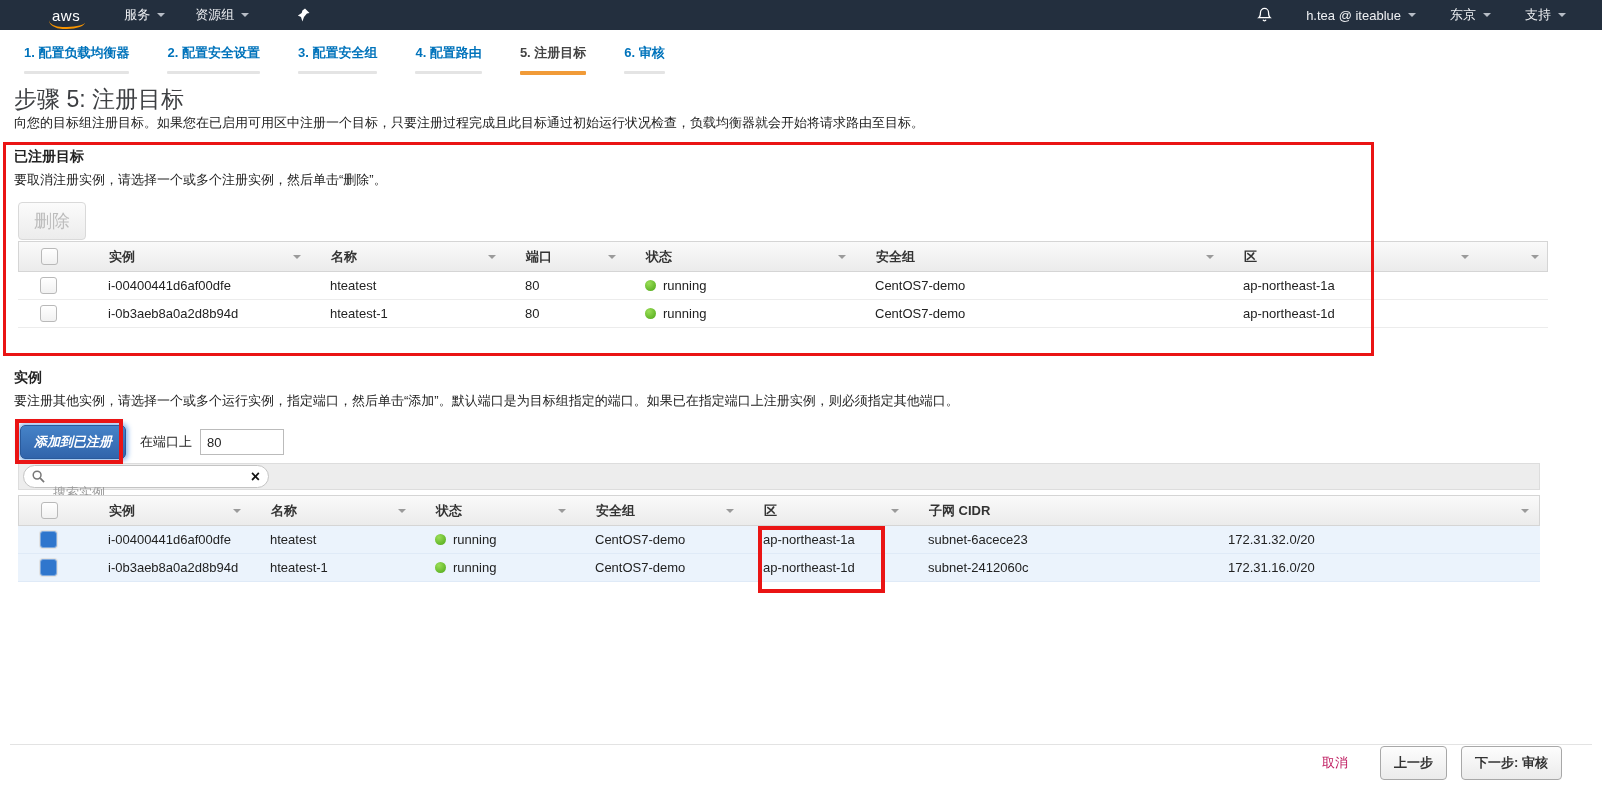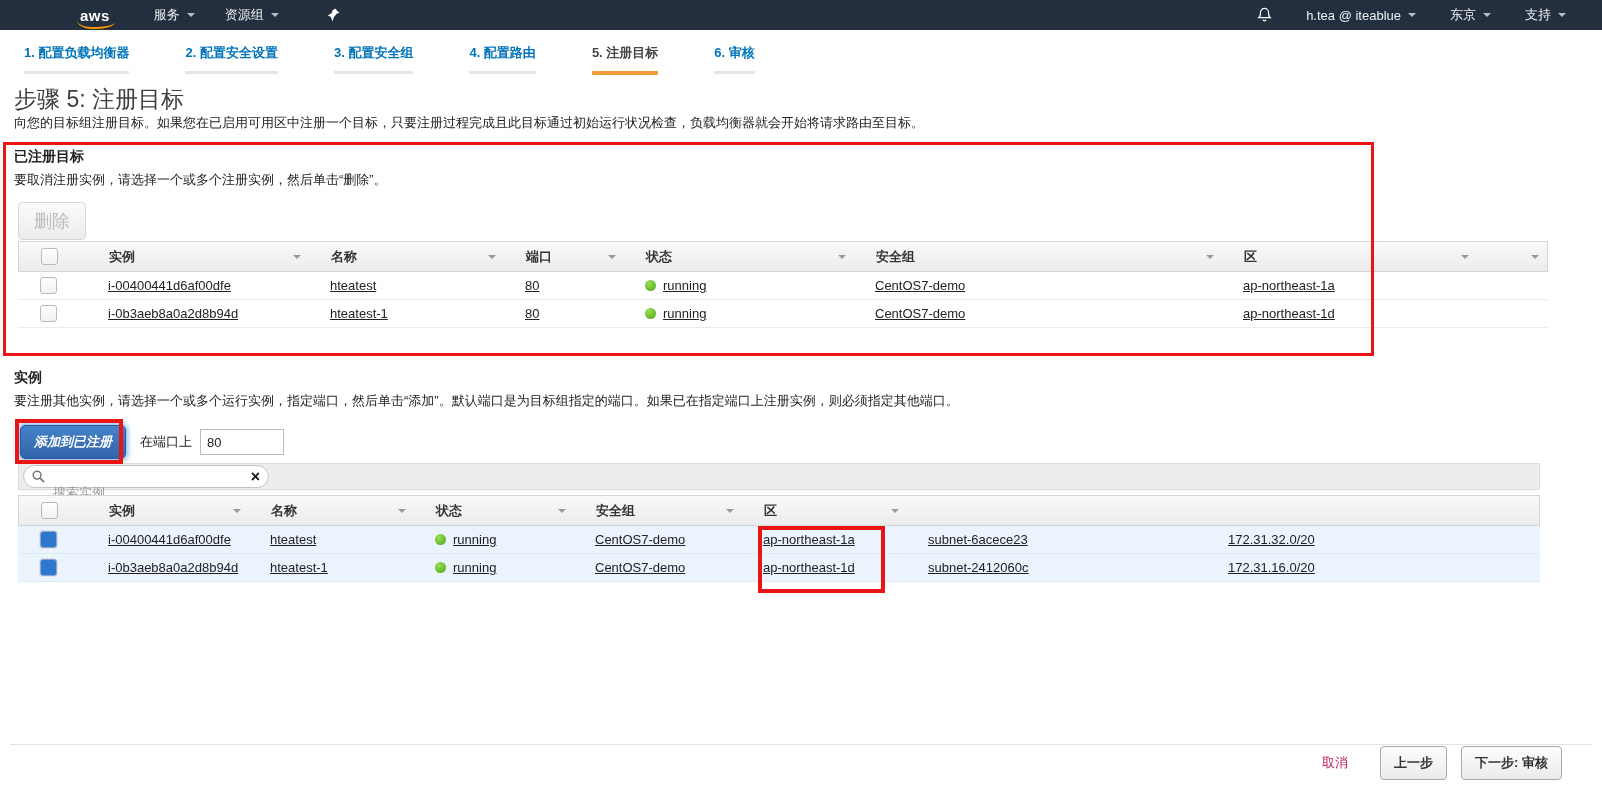--- a/index.html
+++ b/index.html
@@ -4,30 +4,30 @@
 <style>
   html,body{margin:0;padding:0;}
   body{
     width:1602px;height:795px;position:relative;overflow:hidden;
     background:#fff;font-family:"Liberation Sans","DejaVu Sans",sans-serif;
     -webkit-font-smoothing:antialiased;
   }
   
   .topnav{position:absolute;top:0;left:0;width:100%;height:30px;background:#232f3e;
     display:flex;align-items:center;color:#eef0f3;font-size:13px;}
-  .aws-logo{margin:0 44px 0 80px;font-weight:bold;font-size:15px;color:#fff;position:relative;letter-spacing:.5px;}
+  .aws-logo{margin:0 44px 0 52px;font-weight:normal;font-size:15px;color:#fff;position:relative;letter-spacing:.5px;}
   .aws-logo::after{content:"";position:absolute;left:-3px;right:-5px;bottom:-5px;height:7px;
     border-bottom:2px solid #f79400;border-radius:0 0 80% 60%/0 0 120% 160%;}
   .nav-item{display:flex;align-items:center;margin-right:30px;cursor:pointer;white-space:nowrap;}
   .caret{display:inline-block;width:0;height:0;border:4px solid transparent;border-top-color:#b7bdc6;margin-left:7px;margin-top:4px;}
   .nav-right{margin-left:auto;display:flex;align-items:center;margin-right:36px;text-align:right;}
   .nav-right .nav-item{margin-right:0;margin-left:34px;}
   .bell{display:flex;align-items:center;}
   
-  .tabbar{position:absolute;top:44px;left:16px;display:flex;gap:40px;}
+  .tabbar{position:absolute;top:44px;left:16px;display:flex;gap:22px;}
   .tab{font-size:13px;font-weight:bold;color:#0073bb;text-align:center;padding:0 8px;cursor:pointer;}
   .tab .bar{height:3px;background:#e4e4e4;margin-top:9px;border-radius:1px;}
   .tab.active{color:#444;}
   .tab.active .bar{background:#f19b38;height:4px;}
   
   .page-title{position:absolute;left:14px;top:84px;font-size:23px;font-weight:400;color:#3d3f42;}
   .page-desc{position:absolute;left:14px;top:114px;font-size:13px;color:#222;}
   
   .sec-h{position:absolute;left:14px;font-size:14px;font-weight:bold;color:#222;}
   .sec-p{position:absolute;left:14px;font-size:13px;color:#222;}
@@ -35,21 +35,21 @@
     background:linear-gradient(#fbfbfb,#ececec);border:1px solid #d9d9d9;border-radius:4px;}
   
   .gtable{position:absolute;font-size:13px;color:#222;}
   .t-head{display:flex;height:31px;background:linear-gradient(#fafafa,#ebebeb);
     border:1px solid #d5d5d5;box-sizing:border-box;align-items:center;}
   .t-hcell{display:flex;align-items:center;justify-content:space-between;height:100%;
     padding:0 10px 0 20px;box-sizing:border-box;font-weight:bold;color:#333;cursor:pointer;}
   .sort-arrow{width:0;height:0;border:4px solid transparent;border-top-color:#9a9a9a;margin-top:4px;flex:0 0 auto;}
   .t-row{display:flex;height:27px;align-items:center;background:#fff;border-bottom:1px solid #ececec;cursor:pointer;}
   .t-row.sel{background:#ebf3fc;border-bottom:1px solid #dfeaf7;}
-  .t-cell{padding:0 10px 0 20px;box-sizing:border-box;display:flex;align-items:center;overflow:hidden;white-space:nowrap;text-decoration:underline;}
+  .t-cell{padding:0 10px 0 20px;box-sizing:border-box;display:flex;align-items:center;overflow:hidden;white-space:nowrap;}
   .t-checkcell{flex:0 0 70px;display:flex;align-items:center;padding-left:22px;box-sizing:border-box;}
   .checkbox{width:15px;height:15px;border:1px solid #b9b9b9;border-radius:3px;background:linear-gradient(#fff,#f1f1f1);cursor:pointer;}
   .checkbox.checked{background:#2f76cd;border:1px solid #7fa9dd;box-shadow:0 0 0 1px #e2e2e2;}
   .status-dot{width:11px;height:11px;border-radius:50%;margin-right:7px;flex:0 0 auto;
     background:radial-gradient(circle at 35% 30%,#9ade57,#4ca616);}
   
   .controls{position:absolute;left:20px;top:425px;display:flex;align-items:center;}
   .btn-add{padding:7px 13px;font-size:13px;font-weight:bold;color:#fff;cursor:pointer;
     background:linear-gradient(#4583c8,#3164ab);border:1px solid #2a5a9b;border-radius:5px;
     box-shadow:0 0 5px 2px rgba(120,170,230,.85);font-style:italic;}
@@ -256,20 +256,24 @@
         <span class="sort-arrow"></span>
       </div>
       <div class="t-hcell" style="flex: 0 0 168px;">
         <span>安全组</span>
         <span class="sort-arrow"></span>
       </div>
       <div class="t-hcell" style="flex: 0 0 165px;">
         <span>区</span>
         <span class="sort-arrow"></span>
       </div>
+      <div class="t-hcell" style="flex: 1 1 auto;">
+        <span>子网 CIDR</span>
+        <span class="sort-arrow"></span>
+      </div>
     </div>
     <div class="t-row sel">
       <div class="t-checkcell">
         <div class="checkbox checked"></div>
       </div>
       <div class="t-cell" style="flex: 0 0 162px;">
         <span>i-00400441d6af00dfe</span>
       </div>
       <div class="t-cell" style="flex: 0 0 165px;">
         <span>hteatest</span>

